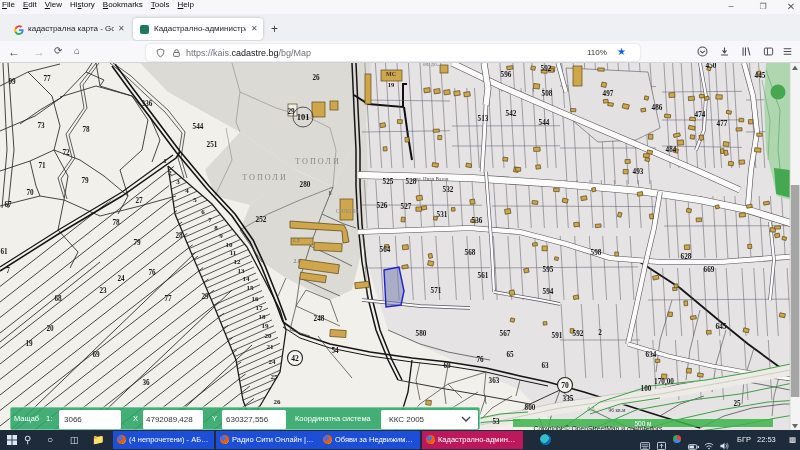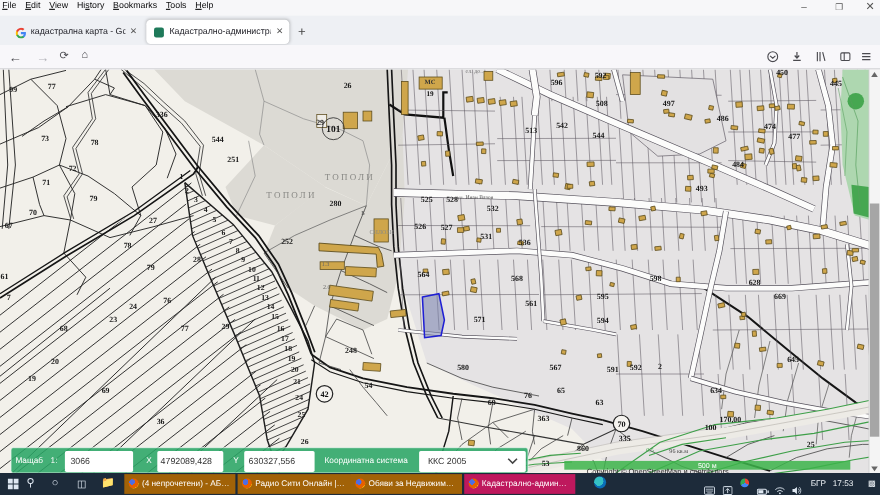--- a/index.html
+++ b/index.html
@@ -10,21 +10,21 @@
 .winctl{position:absolute;top:0;height:14px;width:30px;text-align:center;color:#555;font-size:9px;line-height:13px;}
 
 #tabbar{position:absolute;left:0;top:14px;width:800px;height:27px;background:#eef0f4;}
 .tab{position:absolute;top:3.5px;height:22px;border-radius:4px;font-size:8px;color:#24242b;}
 
 #navbar{position:absolute;left:0;top:41px;width:800px;height:22px;background:#f8f7fa;border-bottom:1px solid #d4d4d8;}
 #urlbar{position:absolute;left:146px;top:3px;width:494px;height:17px;background:#fff;border-radius:4px;box-shadow:0 0 2px rgba(0,0,0,0.18);}
 .navic{position:absolute;top:4px;color:#4a4a4f;font-size:12px;}
 
 #taskbar{position:absolute;left:0;top:430px;width:800px;height:20px;background:#1d2b3a;}
-.tbtn{position:absolute;top:1px;height:18px;background:#a16207;color:#fff;font-size:7.5px;line-height:17px;white-space:nowrap;overflow:hidden;}
+.tbtn{position:absolute;top:1px;height:18px;background:#1d4ed8;color:#fff;font-size:7.5px;line-height:17px;white-space:nowrap;overflow:hidden;}
 .ffi{display:inline-block;width:9px;height:9px;border-radius:50%;background:radial-gradient(circle at 35% 35%,#4d6de3 0 30%,#e66000 31% 70%,#ffb300 71%);vertical-align:-1.5px;margin:0 3px 0 4px;}
 .tray{position:absolute;top:0;height:20px;color:#eef2f6;font-size:7.5px;line-height:20px;}
 svg text{user-select:none}
 </style></head>
 <body>
 <div class="abs" style="left:0;top:0;width:800px;height:450px"><svg width="800" height="450" viewBox="0 0 800 450" xmlns="http://www.w3.org/2000/svg">
 <clipPath id="mapclip">
         <rect x="0" y="63" width="800" height="368"></rect>
       </clipPath>
 <clipPath id="fieldclip">
@@ -742,20 +742,32 @@
    <span style="position:absolute;left:118px;top:6px;color:#555">✕</span>
  </div>
  <div style="position:absolute;left:271px;top:8px;font-size:12px;color:#444">+</div>
 </div>
 
 <div id="navbar">
  <div class="navic" style="left:8px">←</div>
  <div class="navic" style="left:33px;color:#b4b4ba">→</div>
  <div class="navic" style="left:54px;font-size:10px">⟳</div>
  <div class="navic" style="left:74px;font-size:10px">⌂</div>
+ <div id="urlbar">
+   <svg width="9" height="10" style="position:absolute;left:10px;top:4px" viewBox="0 0 16 16">
+        <path fill="none" stroke="#5b5b66" stroke-width="1.6" d="M8 1 L14 3 C14 9 12 13 8 15 C4 13 2 9 2 3 Z"></path>
+      </svg>
+   <svg width="9" height="10" style="position:absolute;left:26px;top:4px" viewBox="0 0 16 16">
+        <rect x="3" y="7" width="10" height="7" rx="1" fill="none" stroke="#5b5b66" stroke-width="1.6"></rect>
+        <path d="M5 7 V5 a3 3 0 0 1 6 0 V7" fill="none" stroke="#5b5b66" stroke-width="1.6"></path>
+      </svg>
+   <span style="position:absolute;left:40px;top:3.5px;font-size:9px;color:#70707a">https://kais.<b style="color:#15151a;font-weight:normal">cadastre.bg</b>/bg/Map</span>
+   <span style="position:absolute;left:441px;top:4px;font-size:8px;color:#333">110%</span>
+   <span style="position:absolute;left:471px;top:1.5px;font-size:10px;color:#0a63e0">★</span>
+ </div>
  <svg class="navic" style="left:697px;top:5px" width="11" height="11" viewBox="0 0 16 16">
       <circle cx="8" cy="8" r="6.5" fill="none" stroke="#4a4a4f" stroke-width="1.5"></circle>
       <path d="M4.5 7 L8 10 L11.5 7" fill="none" stroke="#4a4a4f" stroke-width="1.5"></path>
     </svg>
  <svg class="navic" style="left:719px;top:5px" width="11" height="11" viewBox="0 0 16 16">
       <path d="M8 2 V9 M5 6.5 L8 10 L11 6.5 M3 13 H13" fill="none" stroke="#4a4a4f" stroke-width="1.6"></path>
     </svg>
  <svg class="navic" style="left:741px;top:5px" width="11" height="11" viewBox="0 0 16 16">
       <path d="M3 2 V14 M6.5 2 V14 M10 2 L13 13.5" fill="none" stroke="#4a4a4f" stroke-width="1.5"></path>
     </svg>
@@ -800,14 +812,14 @@
     </svg>
  <svg class="tray" style="left:704px;top:6px" width="10" height="8" viewBox="0 0 12 9">
       <path d="M1 3.5 A7 7 0 0 1 11 3.5 M3 5.5 A4.5 4.5 0 0 1 9 5.5" fill="none" stroke="#dfe8f2" stroke-width="1"></path>
       <circle cx="6" cy="7.5" r="1" fill="#dfe8f2"></circle>
     </svg>
  <svg class="tray" style="left:720px;top:6px" width="9" height="8" viewBox="0 0 10 9">
       <path d="M0.5 3 H2.5 L5 0.8 V8.2 L2.5 6 H0.5 Z" fill="#dfe8f2"></path>
       <path d="M6.5 2.5 A3 3 0 0 1 6.5 6.5 M7.5 1 A5 5 0 0 1 7.5 8" fill="none" stroke="#dfe8f2" stroke-width="0.8"></path>
     </svg>
  <div class="tray" style="left:737px">БГР</div>
- <div class="tray" style="left:757px">17:53</div>
+ <div class="tray" style="left:757px">22:53</div>
  <div class="tray" style="left:789px">▩</div>
 </div>
 </body></html>

